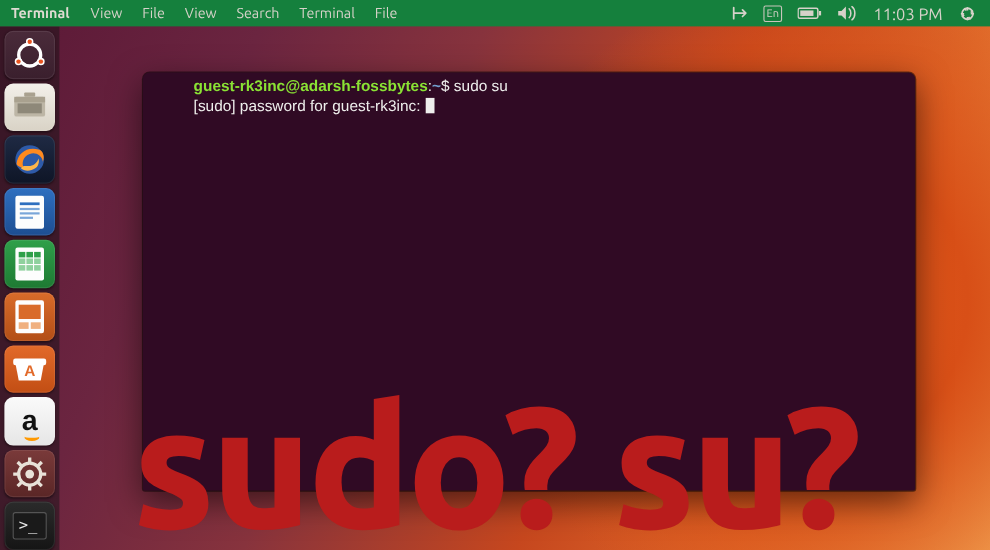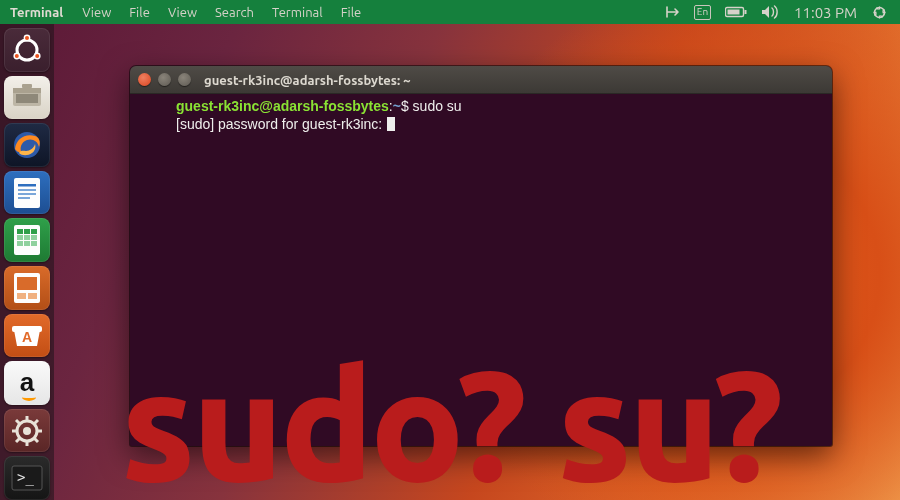--- a/index.html
+++ b/index.html
@@ -259,23 +259,17 @@
   <div class="tile terminal">
     <svg width="34" height="28" viewBox="0 0 34 28">
       <rect x="2" y="2" width="30" height="24" rx="2" fill="#1a1a1a" stroke="#555"></rect>
       <text x="7" y="18" font-size="14" font-family="monospace" fill="#e6e6e6">&gt;_</text>
     </svg>
   </div>
 
 </div>
 
 <div class="term-window" id="termwin" style="left: 130px; top: 66px; width: 702px; height: 380px;">
-  <div class="term-titlebar">
-    <span class="wbtn close"></span>
-    <span class="wbtn min"></span>
-    <span class="wbtn max"></span>
-    <span class="term-title">guest-rk3inc@adarsh-fossbytes: ~</span>
-  </div>
   <div class="term-body"><span class="prompt-user">guest-rk3inc@adarsh-fossbytes</span><span>:</span><span class="prompt-path">~</span><span>$</span> <span>sudo su</span>
 <span>[sudo] password for guest-rk3inc: </span><span class="cursor"></span></div>
 </div>
 
 <div class="overlay-text">sudo?  su?</div>
 
 </body></html>

